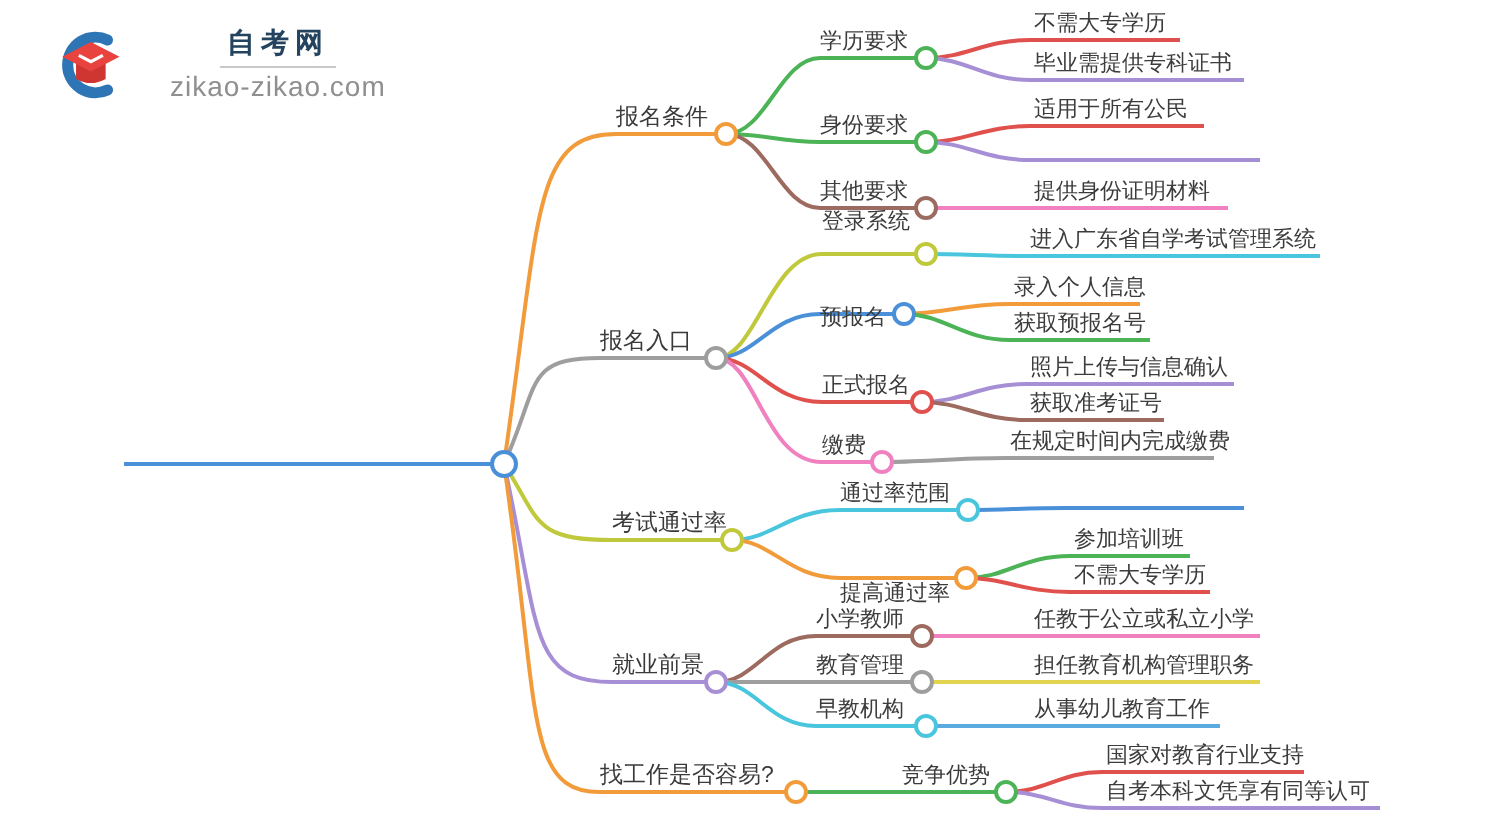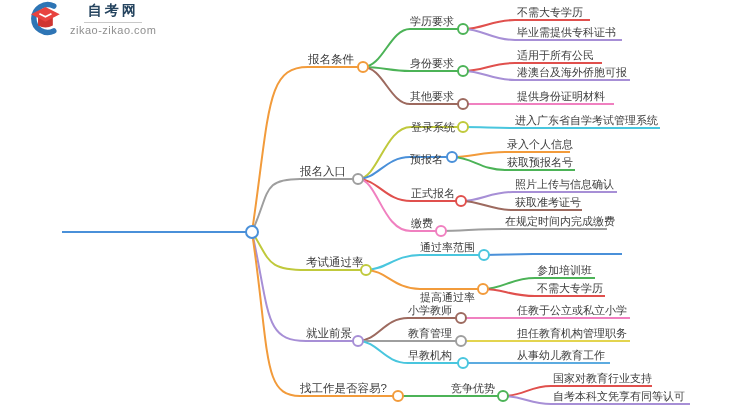--- a/index.html
+++ b/index.html
@@ -9,25 +9,25 @@
   }
   #stage{position:absolute;inset:0;width:750px;height:410px;}
   svg.links{position:absolute;left:0;top:0;width:750px;height:410px;}
   .lbl{
     position:absolute;white-space:nowrap;color:#3c3c3c;font-size:11px;line-height:14px;
     z-index:3;cursor:default;
   }
   .lbl.root{font-size:11.5px;color:#333;}
   .lbl.l1{font-size:11.5px;color:#3a3a3a;text-align:right;}
   
-  .logo{position:absolute;left:26px;top:0;display:flex;align-items:center;gap:7px;z-index:4;}
+  .logo{position:absolute;left:26px;top:13px;display:flex;align-items:center;gap:22px;z-index:4;}
   .logo-text{display:flex;flex-direction:column;align-items:center;}
   .logo-title{font-weight:bold;font-size:14px;letter-spacing:3px;color:#24435e;}
   .logo-rule{width:58px;height:1px;background:#c9c9c9;margin:2px 0 1px 0;}
-  .logo-domain{font-size:11px;color:#8f8f8f;letter-spacing:0.5px;}
+  .logo-domain{font-size:14px;color:#8f8f8f;letter-spacing:0.5px;}
 </style>
 </head>
 <body>
 
 <div id="stage">
 
   <div class="logo">
     <svg width="37" height="37" viewBox="0 0 40 40">
       <path d="M30,6.5 A15,15 0 1,0 30,33.5" fill="none" stroke="#2e75b5" stroke-width="6" stroke-linecap="round"></path>
       <path d="M13,17 L29,17 L29,27.5 Q21,32 13,27.5 Z" fill="#cf3531"></path>
@@ -116,35 +116,34 @@
 
   <div class="lbl l1" style="left:308px;top:52px">报名条件</div>
   <div class="lbl l1" style="left:300px;top:164px">报名入口</div>
   <div class="lbl l1" style="left:306px;top:255px">考试通过率</div>
   <div class="lbl l1" style="left:306px;top:326px">就业前景</div>
   <div class="lbl l1" style="left:300px;top:381px">找工作是否容易?</div>
 
   <div class="lbl" style="left:410px;top:14px">学历要求</div>
   <div class="lbl" style="left:410px;top:56px">身份要求</div>
   <div class="lbl" style="left:410px;top:89px">其他要求</div>
-  <div class="lbl" style="left:411px;top:120px">登录系统</div>
+  <div class="lbl" style="left:411px;top:104px">登录系统</div>
   <div class="lbl" style="left:410px;top:152px">预报名</div>
   <div class="lbl" style="left:411px;top:186px">正式报名</div>
   <div class="lbl" style="left:411px;top:216px">缴费</div>
   <div class="lbl" style="left:420px;top:240px">通过率范围</div>
   <div class="lbl" style="left:420px;top:290px">提高通过率</div>
   <div class="lbl" style="left:408px;top:303px">小学教师</div>
   <div class="lbl" style="left:408px;top:326px">教育管理</div>
   <div class="lbl" style="left:408px;top:348px">早教机构</div>
   <div class="lbl" style="left:451px;top:381px">竞争优势</div>
 
   <div class="lbl" style="left:517px;top:5px">不需大专学历</div>
   <div class="lbl" style="left:517px;top:25px">毕业需提供专科证书</div>
   <div class="lbl" style="left:517px;top:48px">适用于所有公民</div>
-  <div class="lbl" style="left:517px;top:65px">港澳台及海外侨胞可报</div>
   <div class="lbl" style="left:517px;top:89px">提供身份证明材料</div>
   <div class="lbl" style="left:515px;top:113px">进入广东省自学考试管理系统</div>
   <div class="lbl" style="left:507px;top:137px">录入个人信息</div>
   <div class="lbl" style="left:507px;top:155px">获取预报名号</div>
   <div class="lbl" style="left:515px;top:177px">照片上传与信息确认</div>
   <div class="lbl" style="left:515px;top:195px">获取准考证号</div>
   <div class="lbl" style="left:505px;top:214px">在规定时间内完成缴费</div>
   <div class="lbl" style="left:537px;top:263px">参加培训班</div>
   <div class="lbl" style="left:537px;top:281px">不需大专学历</div>
   <div class="lbl" style="left:517px;top:303px">任教于公立或私立小学</div>

